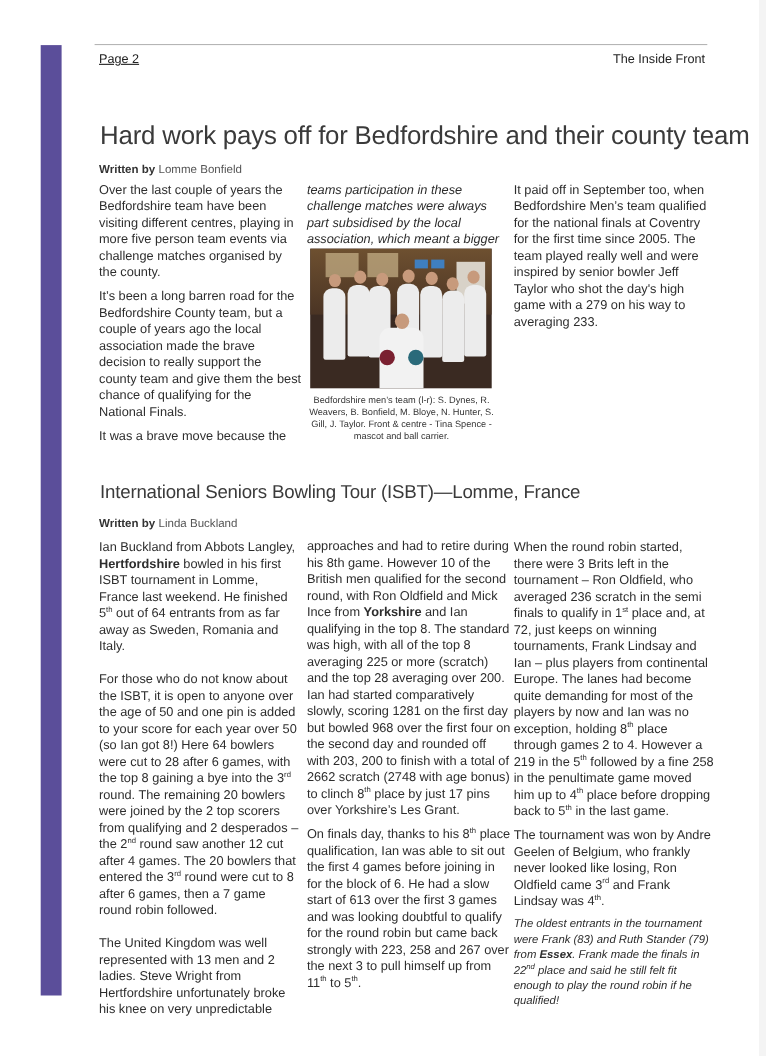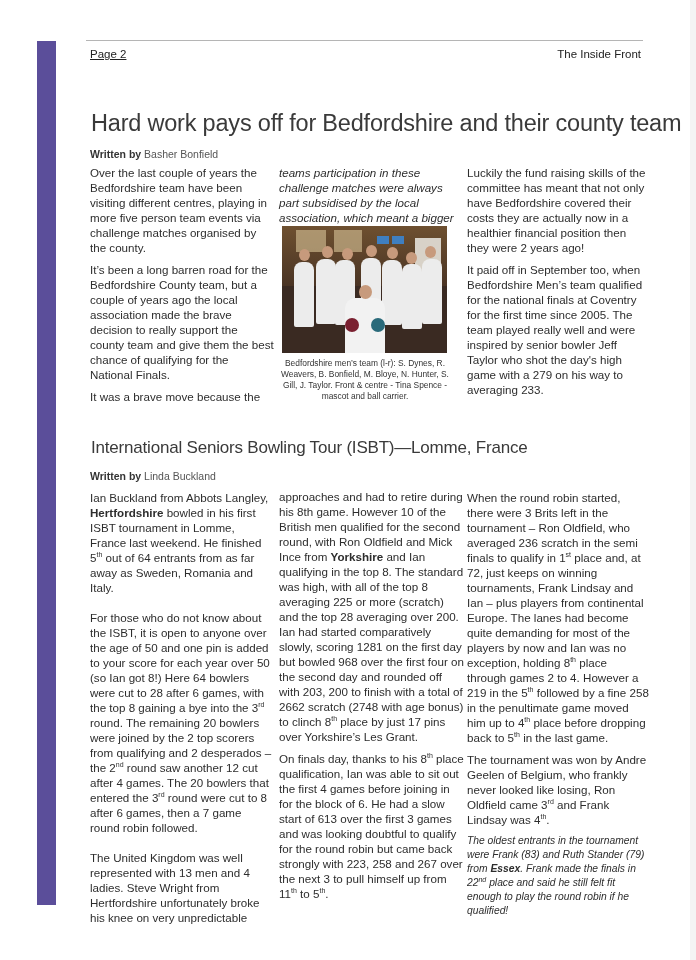--- a/index.html
+++ b/index.html
@@ -43,21 +43,21 @@
 <body>
 
 <div class="purple-bar"></div>
 <div class="right-edge"></div>
 <div class="top-rule"></div>
 
 <div class="page-no">Page 2</div>
 <div class="pub-name">The Inside Front</div>
 
 <h1 class="headline h1">Hard work pays off for Bedfordshire and their county team</h1>
-<div class="byline b1"><b>Written by</b> <span>Basher Bonfield</span></div>
+<div class="byline b1"><b>Written by</b> <span>Lomme Bonfield</span></div>
 
 <div class="col c1a">
   <p>Over the last couple of years the Bedfordshire team have been visiting different centres, playing in more five person team events via challenge matches organised by the county.</p>
   <p>It’s been a long barren road for the Bedfordshire County team, but a couple of years ago the local association made the brave decision to really support the county team and give them the best chance of qualifying for the National Finals.</p>
   <p>It was a brave move because the</p>
 </div>
 <div class="col c1b">
   <p>teams participation in these challenge matches were always part subsidised by the local association, which meant a bigger</p>
 </div>
 
@@ -83,31 +83,30 @@
   <div class="person" style="left:140px;top:33px;"></div>
     <div class="head" style="left:143px;top:20px;"></div>
   <div class="front"></div>
     <div class="head" style="left:77px;top:59px;width:13px;height:14px;"></div>
   <div class="ball" style="left:63px;background:#7a2030;"></div>
   <div class="ball" style="left:89px;background:#2a6a7a;"></div>
 </div>
 <div class="caption">Bedfordshire men’s team (l-r): S. Dynes, R. Weavers, B. Bonfield, M. Bloye, N. Hunter, S. Gill, J. Taylor. Front &amp; centre - Tina Spence - mascot and ball carrier.</div>
 
 <div class="col c1c">
-  <p>Luckily the fund raising skills of the committee has meant that not only have Bedfordshire covered their costs they are actually now in a healthier financial position then they were 2 years ago!</p>
   <p>It paid off in September too, when Bedfordshire Men’s team qualified for the national finals at Coventry for the first time since 2005. The team played really well and were inspired by senior bowler Jeff Taylor who shot the day's high game with a 279 on his way to averaging 233.</p>
 </div>
 
 <h2 class="headline h2">International Seniors Bowling Tour (ISBT)—Lomme, France</h2>
 <div class="byline b2"><b>Written by</b> <span>Linda Buckland</span></div>
 
 <div class="col c2a">
   <p><span>Ian Buckland from Abbots Langley, </span><b>Hertfordshire</b><span> bowled in his first ISBT tournament in Lomme, France last weekend. He finished 5</span><sup>th</sup><span> out of 64 entrants from as far away as Sweden, Romania and Italy.</span></p>
   <p><span>For those who do not know about the ISBT, it is open to anyone over the age of 50 and one pin is added to your score for each year over 50 (so Ian got 8!) Here 64 bowlers were cut to 28 after 6 games, with the top 8 gaining a bye into the 3</span><sup>rd</sup><span> round. The remaining 20 bowlers were joined by the 2 top scorers from qualifying and 2 desperados – the 2</span><sup>nd</sup><span> round saw another 12 cut after 4 games. The 20 bowlers that entered the 3</span><sup>rd</sup><span> round were cut to 8 after 6 games, then a 7 game round robin followed.</span></p>
-  <p>The United Kingdom was well represented with 13 men and 4 ladies.  Steve Wright from Hertfordshire unfortunately broke his knee on very unpredictable</p>
+  <p>The United Kingdom was well represented with 13 men and 2 ladies.  Steve Wright from Hertfordshire unfortunately broke his knee on very unpredictable</p>
 </div>
 
 <div class="col c2b">
   <p><span>approaches and had to retire during his 8th game. However 10 of the British men qualified for the second round, with Ron Oldfield and Mick Ince from </span><b>Yorkshire</b><span> and Ian qualifying in the top 8. The standard was high, with all of the top 8 averaging 225 or more (scratch) and the top 28 averaging over 200. Ian had started comparatively slowly, scoring 1281 on the first day but bowled 968 over the first four on the second day and rounded off with 203, 200 to finish with a total of 2662 scratch (2748 with age bonus) to clinch 8</span><sup>th</sup><span> place by just 17 pins over Yorkshire’s Les Grant.</span></p>
   <p><span>On finals day, thanks to his 8</span><sup>th</sup><span> place qualification, Ian was able to sit out the first 4 games before joining in for the block of 6.  He had a slow start of 613 over the first 3 games and was looking doubtful to qualify for the round robin but came back strongly with 223, 258 and 267 over the next 3 to pull himself up from 11</span><sup>th</sup><span> to 5</span><sup>th</sup><span>.</span></p>
 </div>
 
 <div class="col c2c">
   <p><span>When the round robin started, there were 3 Brits left in the tournament – Ron Oldfield, who averaged 236 scratch in the semi finals to qualify in 1</span><sup>st</sup><span> place and, at 72, just keeps on winning tournaments, Frank Lindsay and Ian – plus players from continental Europe. The lanes had become quite demanding for most of the players by now and Ian was no exception, holding 8</span><sup>th</sup><span> place through games 2 to 4.  However a 219 in the 5</span><sup>th</sup><span> followed by a fine 258 in the penultimate game moved him up to 4</span><sup>th</sup><span> place before dropping back to 5</span><sup>th</sup><span> in the last game.</span></p>
   <p><span>The tournament was won by Andre Geelen of Belgium, who frankly never looked like losing, Ron Oldfield came 3</span><sup>rd</sup><span> and Frank Lindsay was 4</span><sup>th</sup><span>.</span></p>

